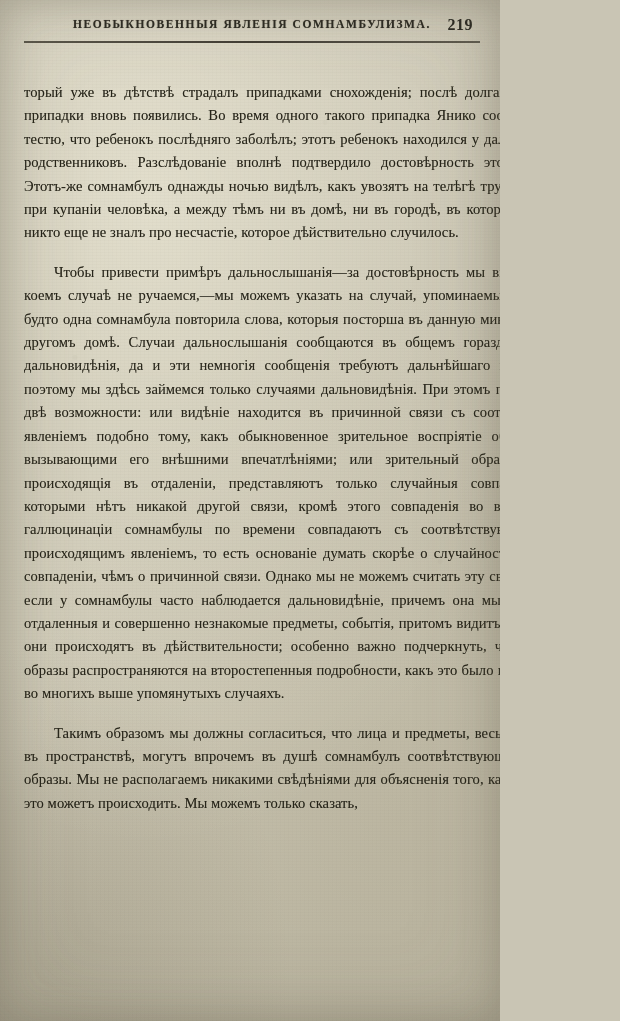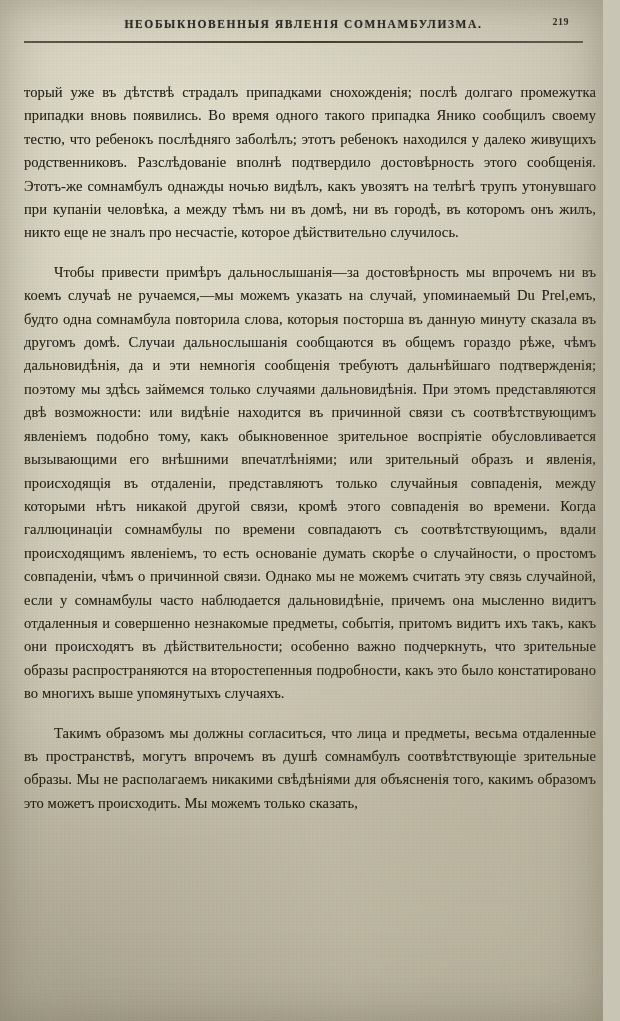--- a/index.html
+++ b/index.html
@@ -9,21 +9,21 @@
   body {
     width: 620px;
     height: 1021px;
     background: #c9c5b4;
     font-family: "Liberation Serif", serif;
     overflow: hidden;
   }
   
   .page {
     position: relative;
-    width: 603px;
+    width: 500px;
     height: 1021px;
     box-sizing: border-box;
     background:
       radial-gradient(ellipse 120% 90% at 30% 20%, rgba(255,252,235,0.45), rgba(255,252,235,0) 70%),
       radial-gradient(ellipse 100% 70% at 80% 80%, rgba(160,152,128,0.30), rgba(160,152,128,0) 75%),
       radial-gradient(ellipse 60% 40% at 10% 95%, rgba(120,112,92,0.28), rgba(120,112,92,0) 80%),
       linear-gradient(175deg, #cdc8b6 0%, #c6c1ae 40%, #cbc6b3 70%, #bfbaa6 100%);
     overflow: hidden;
     text-decoration: underline;
   }
@@ -67,23 +67,23 @@
     font-size: 11.5px;
     letter-spacing: 1.6px;
     color: #2c2a22;
     font-weight: bold;
     text-transform: uppercase;
     font-family: "Liberation Serif", serif;
     text-shadow: 0 0 1px rgba(60,56,44,0.5);
   }
   .header-folio {
     position: absolute;
-    right: 12px;
+    right: 5px;
     top: -2px;
-    font-size: 10px;
+    font-size: 16px;
     font-weight: bold;
     color: #2b2922;
     letter-spacing: 0.5px;
   }
   .rule {
     position: absolute;
     left: 24px;
     right: 20px;
     top: 41px;
     height: 2px;

